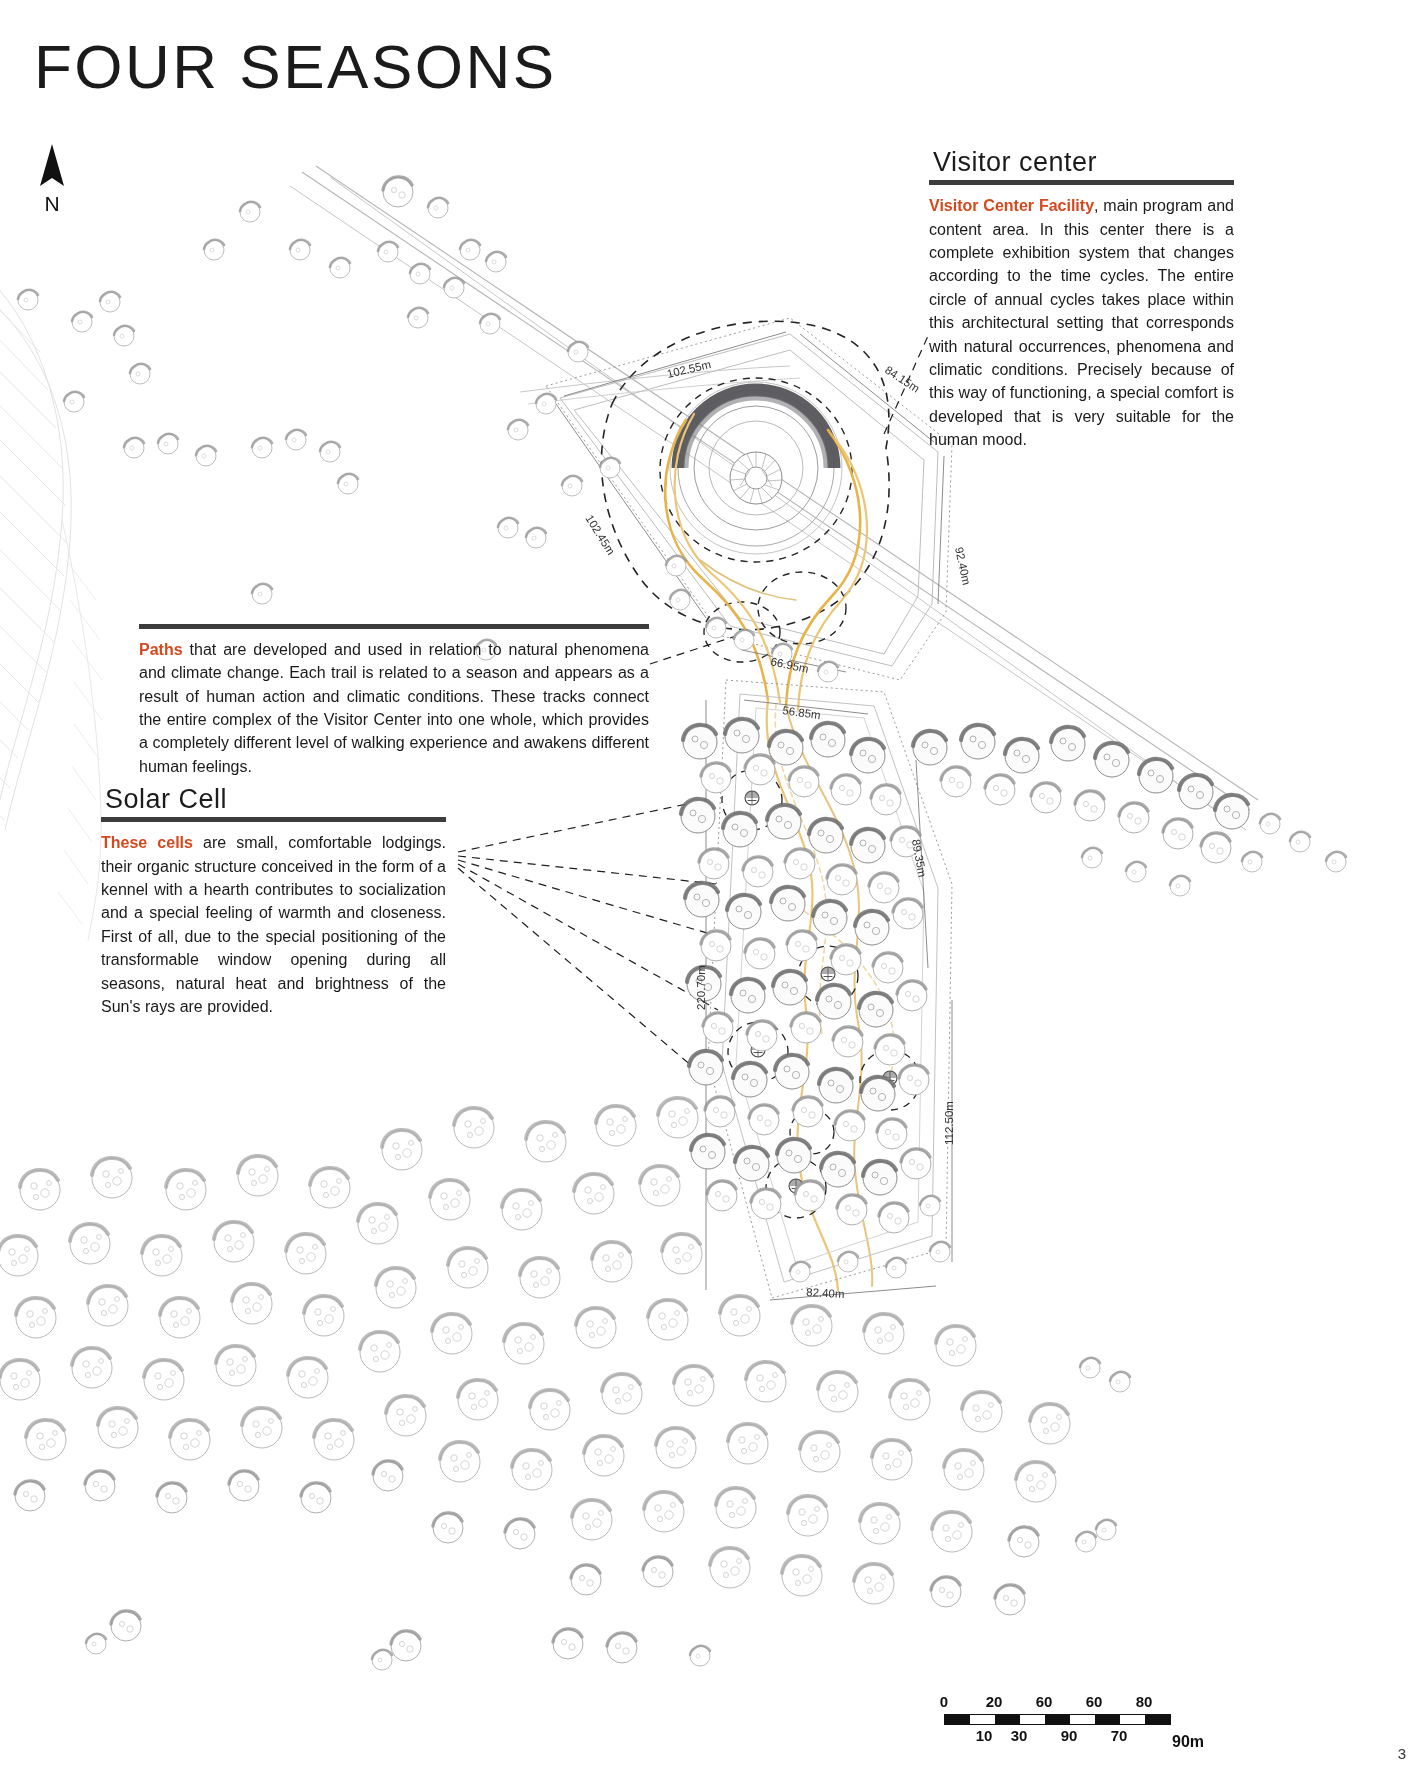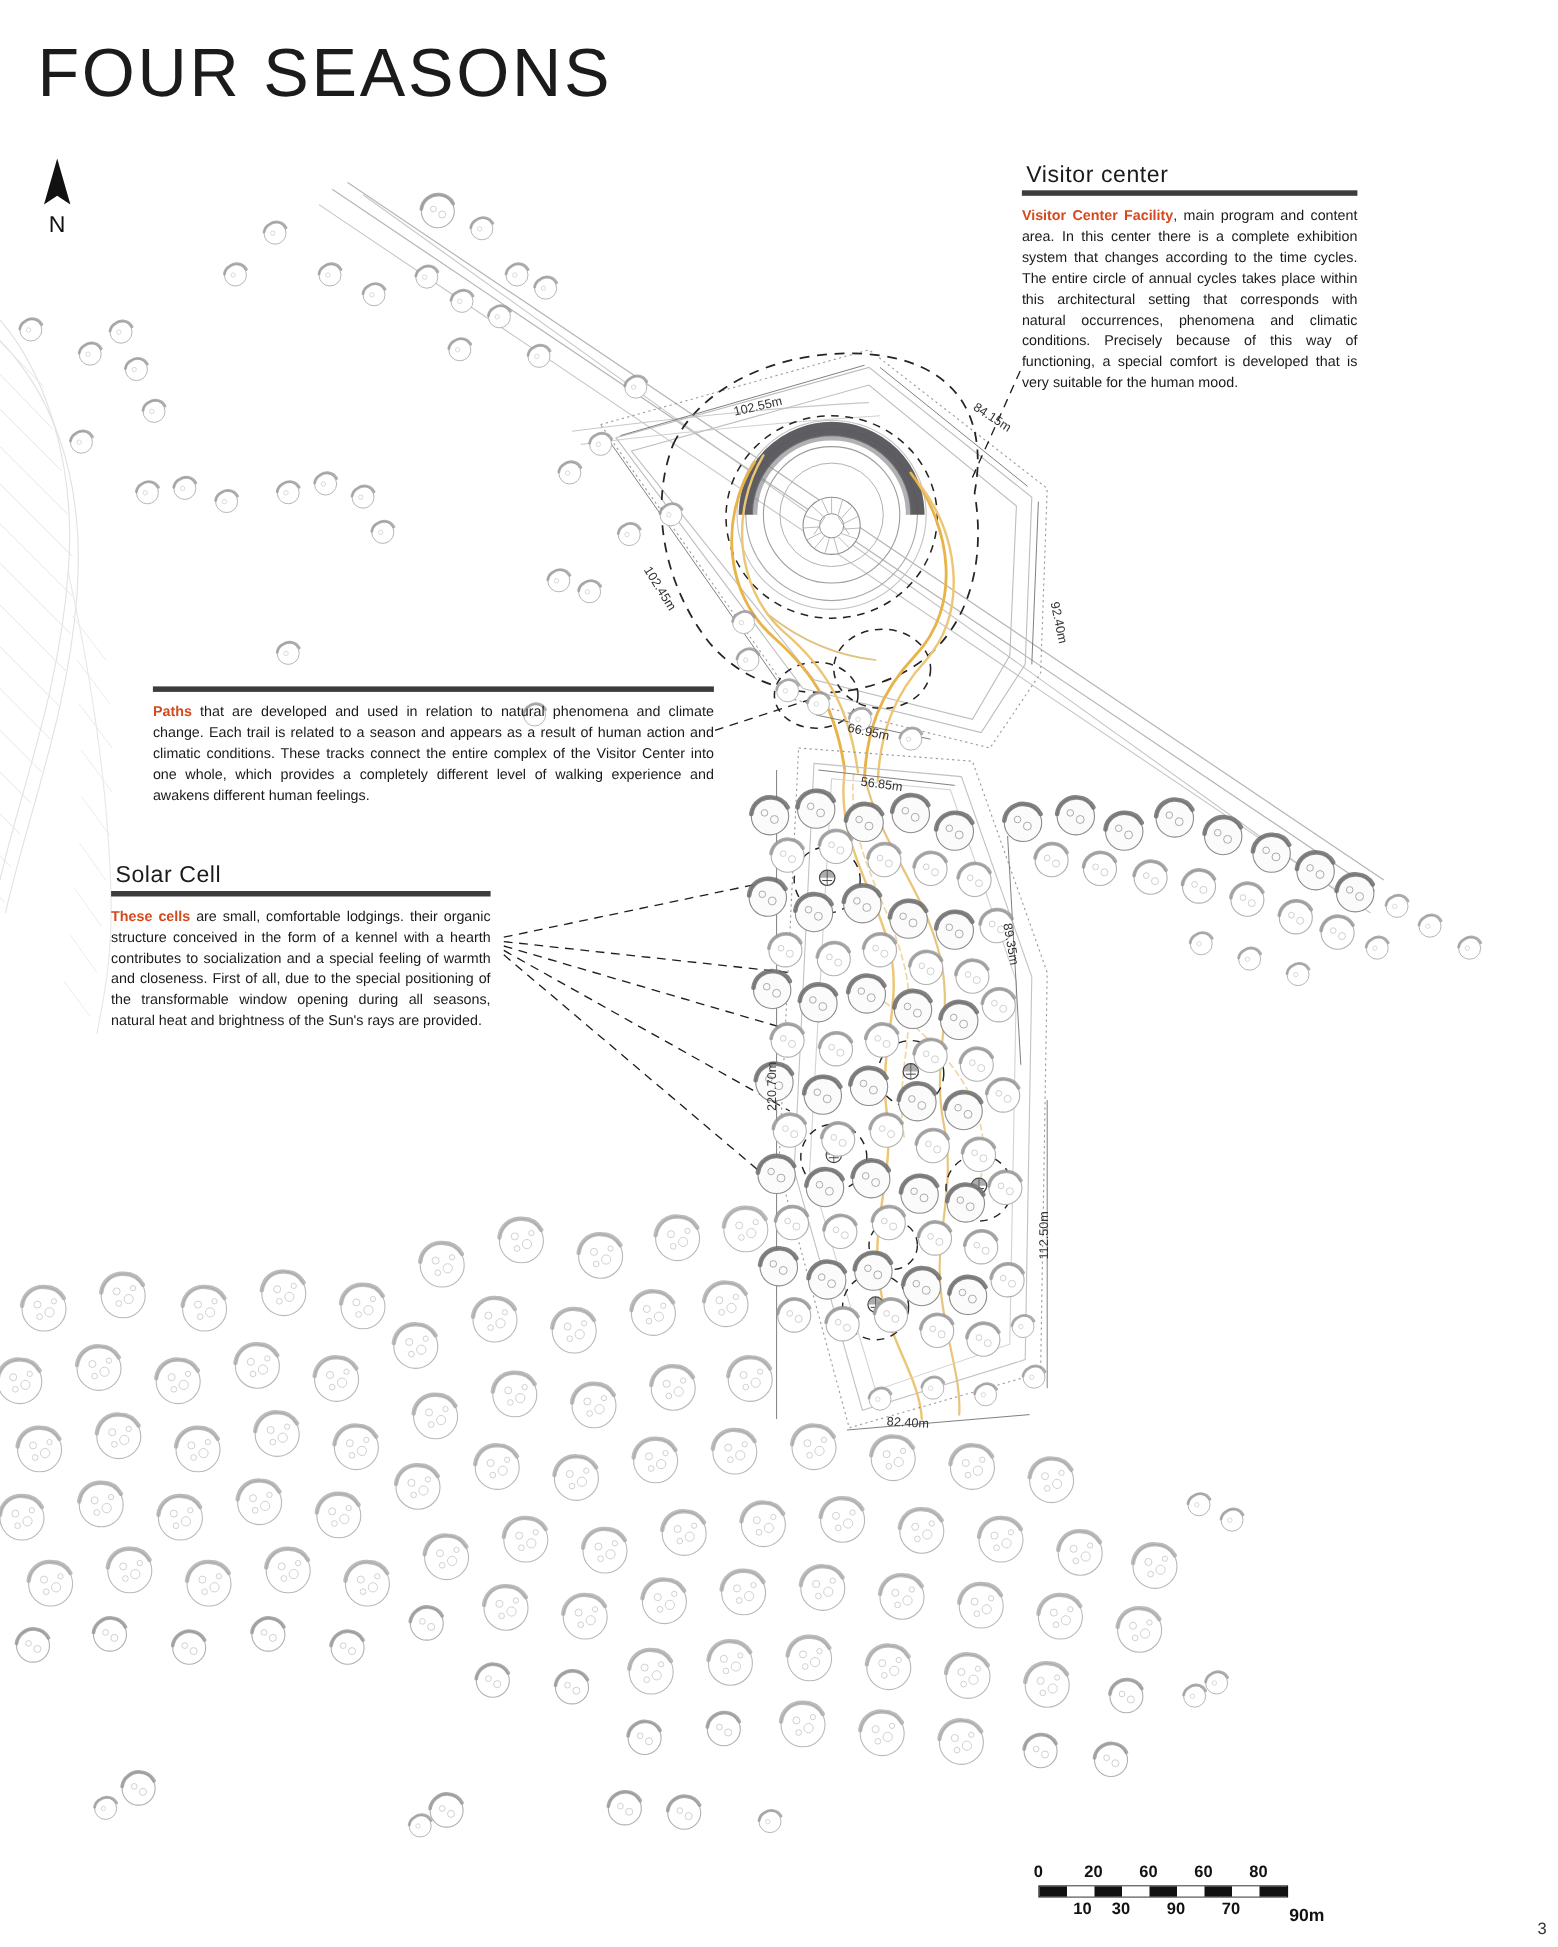--- a/index.html
+++ b/index.html
@@ -57,36 +57,36 @@
     font-weight: 400;
     color: #111;
     margin-top: 1px;
     line-height: 1;
   }
 
   
   .panel-heading {
     font-family: "Liberation Sans", sans-serif;
     font-weight: 300;
-    font-size: 21px;
+    font-size: 27px;
     letter-spacing: 0.5px;
     color: #1b1b1b;
     padding-left: 4px;
     line-height: 1.2;
     white-space: nowrap;
   }
   .panel-rule {
     height: 5px;
     background: #3c3c3c;
     margin-top: 2px;
     margin-bottom: 9px;
   }
   .panel-body {
     font-family: "Liberation Sans", sans-serif;
-    font-size: 13px;
+    font-size: 16px;
     line-height: 1.46;
     text-align: justify;
     color: #1a1a1a;
   }
   .lead {
     font-weight: bold;
   }
 
   #panel-visitor-center {
     position: absolute;

